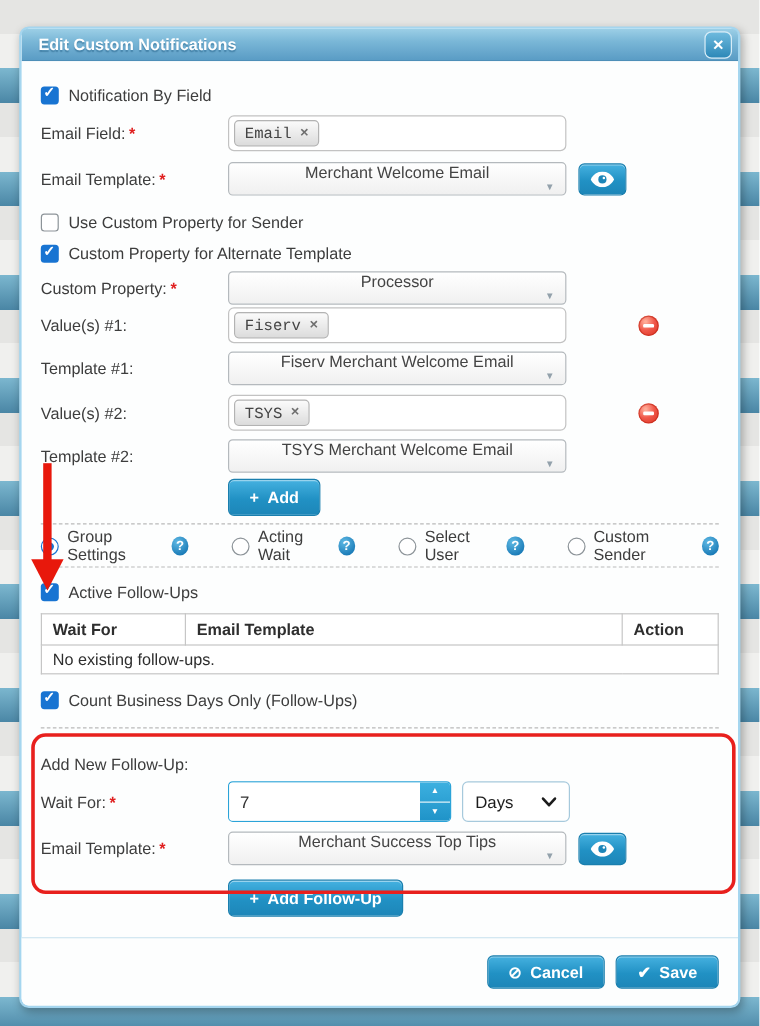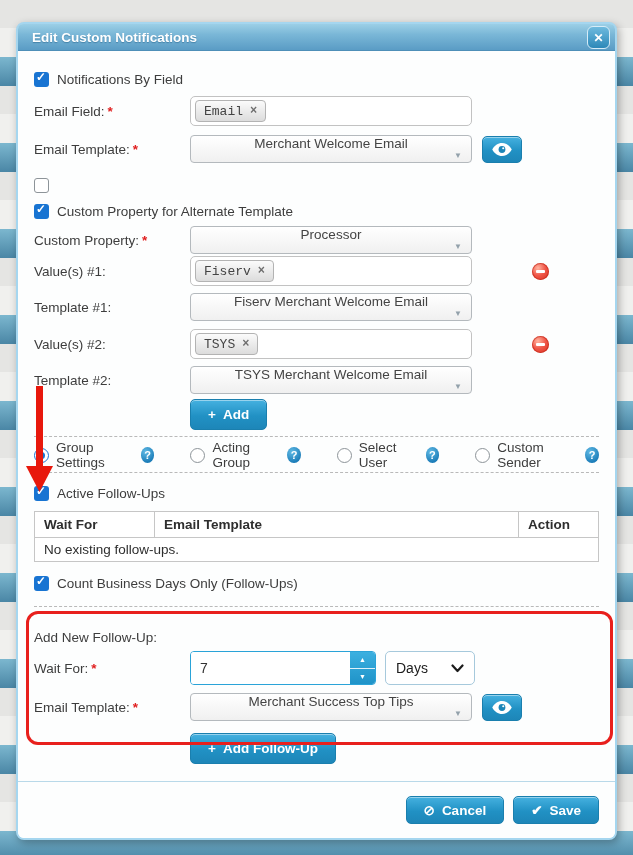--- a/index.html
+++ b/index.html
@@ -125,21 +125,21 @@
       <h1>Edit Custom Notifications</h1>
       <div class="close-btn">
         <span>✕</span>
       </div>
     </div>
 
     <div class="body">
 
       <div class="cbrow mt-a">
         <span class="cb checked"></span>
-        <span>Notifications By Field</span>
+        <span>Notification By Field</span>
       </div>
 
       <div class="row mt-b">
         <span class="lbl"><span>Email Field:</span><span class="req">*</span></span>
         <div class="taginput">
           <span class="chip">
             <span>Email</span>
             <span class="x">×</span>
           </span>
         </div>
@@ -155,20 +155,21 @@
           <svg width="20" height="13" viewBox="0 0 24 16">
               <path d="M12 0C7 0 2.6 3.1 0 8c2.6 4.9 7 8 12 8s9.4-3.1 12-8C21.4 3.1 17 0 12 0z" fill="#fff"></path>
               <circle cx="12" cy="8" r="4.2" fill="#1d86b8"></circle>
               <circle cx="13.5" cy="6.5" r="1.3" fill="#fff"></circle>
             </svg>
         </div>
       </div>
 
       <div class="cbrow mt-d">
         <span class="cb un"></span>
+        <span>Use Custom Property for Sender</span>
       </div>
 
       <div class="cbrow mt-b">
         <span class="cb checked"></span>
         <span>Custom Property for Alternate Template</span>
       </div>
 
       <div class="row mt-e">
         <span class="lbl"><span>Custom Property:</span><span class="req">*</span></span>
         <div class="sel">
@@ -226,21 +227,21 @@
       <hr class="dashed mt-e">
 
       <div class="radiorow mt-b">
         <span class="radioitem">
           <span class="radio on"></span>
           <span>Group Settings</span>
           <span class="help">?</span>
         </span>
         <span class="radioitem">
           <span class="radio"></span>
-          <span>Acting Group</span>
+          <span>Acting Wait</span>
           <span class="help">?</span>
         </span>
         <span class="radioitem">
           <span class="radio"></span>
           <span>Select User</span>
           <span class="help">?</span>
         </span>
         <span class="radioitem">
           <span class="radio"></span>
           <span>Custom Sender</span>

